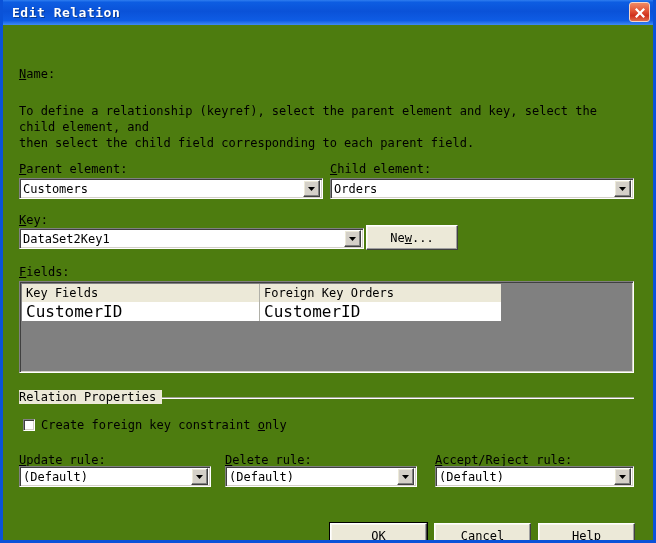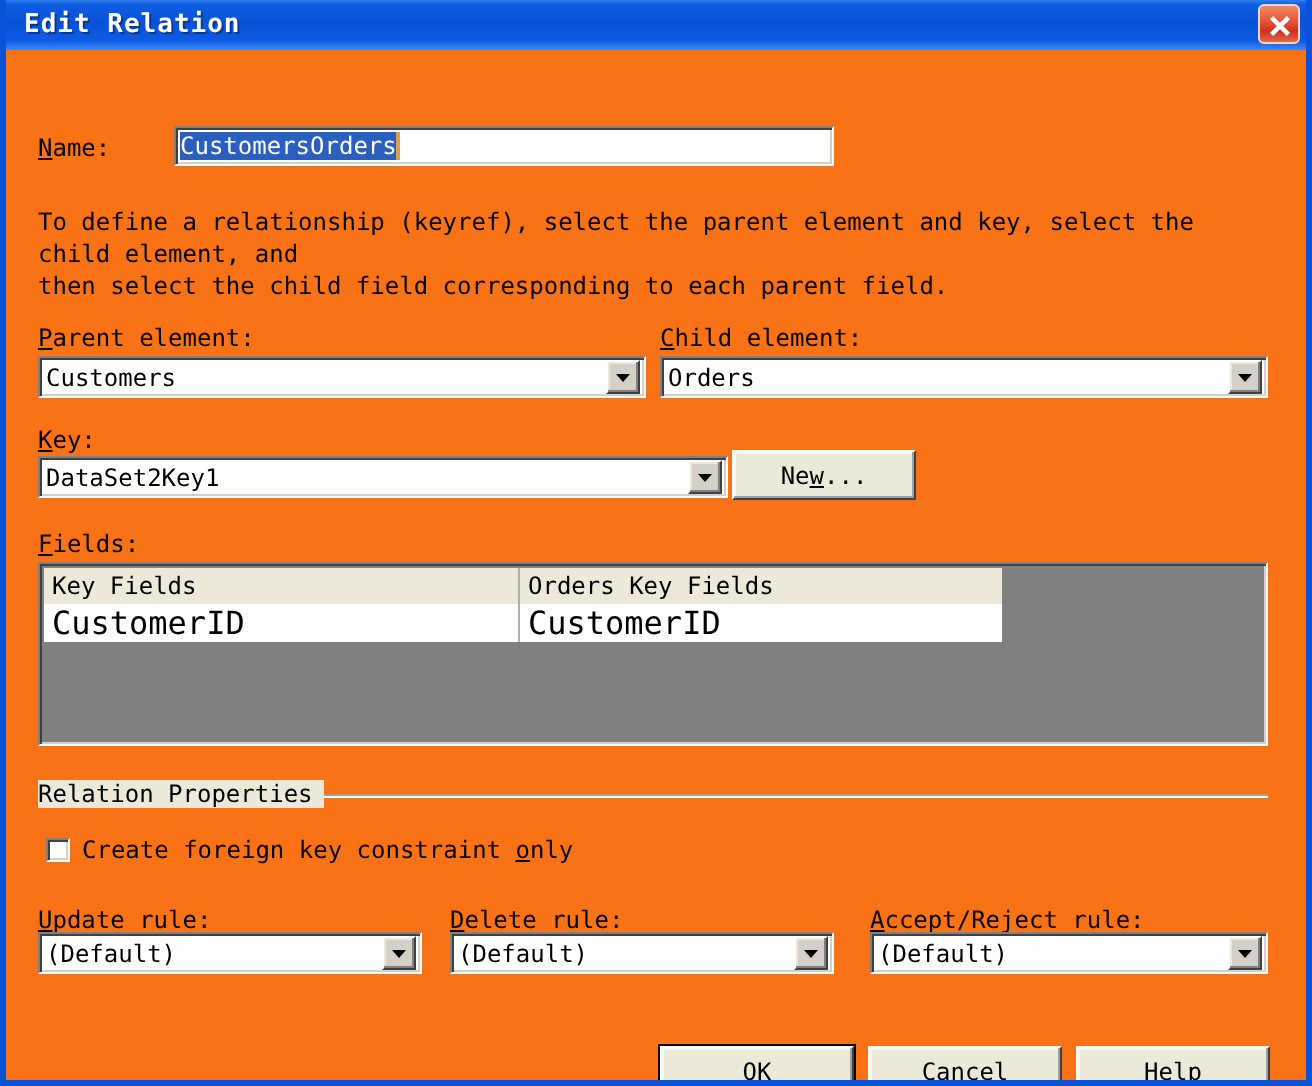--- a/index.html
+++ b/index.html
@@ -54,21 +54,21 @@
     border: 1px solid #f6d6c8;
     box-sizing: border-box;
     display: flex;
     align-items: center;
     justify-content: center;
   }
   .close-btn svg { display:block; }
 
   .client {
     position: relative;
-    background: #f97316;
+    background: #4d7c0f;
     width: 650px;
     height: 515px;
     box-sizing: border-box;
     overflow: hidden;
   }
 
   
   .lbl {
     position: absolute;
     color: #000000;
@@ -279,23 +279,20 @@
     <div class="close-btn">
       <svg width="12" height="12" viewBox="0 0 12 12" aria-hidden="true">
         <path d="M2.6 2.0 L6 5.4 L9.4 2.0 L11 3.6 L7.6 7.0 L11 10.4 L9.4 12 L6 8.6 L2.6 12 L1 10.4 L4.4 7.0 L1 3.6 Z" fill="#ffffff"></path>
       </svg>
     </div>
   </div>
 
   <div class="client">
 
     <div class="lbl" style="left:16px; top:42px;"><u>N</u>ame:</div>
-    <div class="textbox" style="left:84px; top:38px; width:330px; height:20px;">
-      <span class="val sel">CustomersOrders</span>
-    </div>
 
     <div class="desc" style="left:16px; top:78px; width:620px;">To define a relationship (keyref), select the parent element and key, select the child element, and
 then select the child field corresponding to each parent field.</div>
 
     <div class="lbl" style="left:16px; top:137px;"><u>P</u>arent element:</div>
     <div class="combo" style="left:16px; top:153px; width:304px; height:21px;">
       <span class="val">Customers</span>
       <span class="arrow">
         <svg width="7" height="4" viewBox="0 0 7 4">
             <path d="M0 0 H7 L3.5 4 Z" fill="#000"></path>
@@ -324,21 +321,21 @@
     </div>
     <div class="btn" style="left:328px; top:200px; width:92px; height:25px;margin-left:35px;">
       <span>Ne<u>w</u>...</span>
     </div>
 
     <div class="lbl" style="left:16px; top:240px;"><u>F</u>ields:</div>
     <div class="grid" style="left:16px; top:256px; width:615px; height:92px;">
       <div class="grid-inner">
         <div class="grid-head">
           <div class="cell c0">Key Fields</div>
-          <div class="cell c1">Orders Key Fields</div>
+          <div class="cell c1">Foreign Key Orders</div>
         </div>
         <div class="grid-row">
           <div class="cell c0">CustomerID</div>
           <div class="cell c1">CustomerID</div>
         </div>
       </div>
     </div>
 
     <div class="group-label" style="left:16px; top:365px;">Relation Properties</div>
     <div class="group-line" style="left:16px; top:372px; width:615px;"></div>

